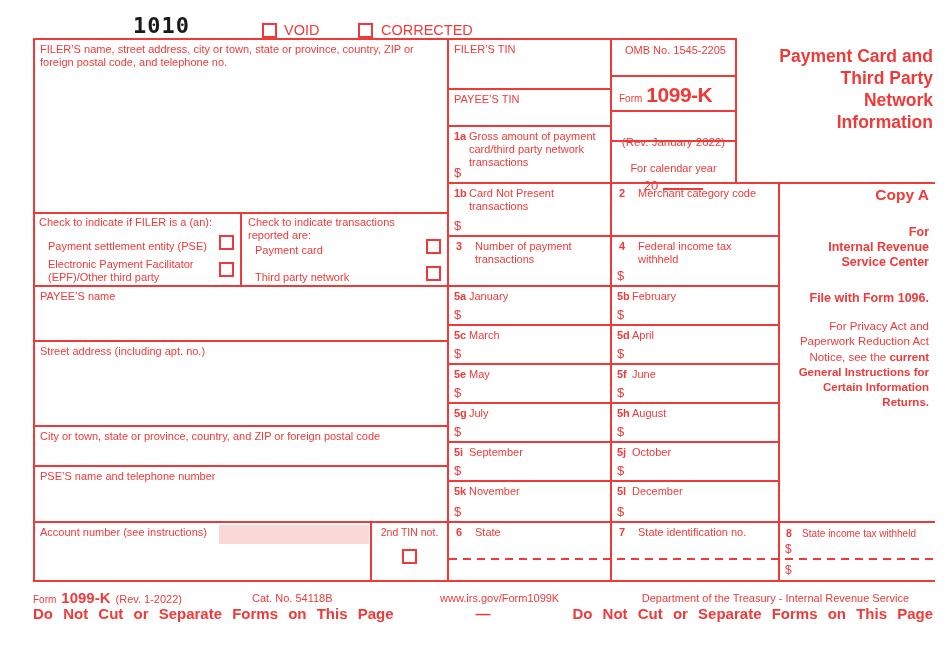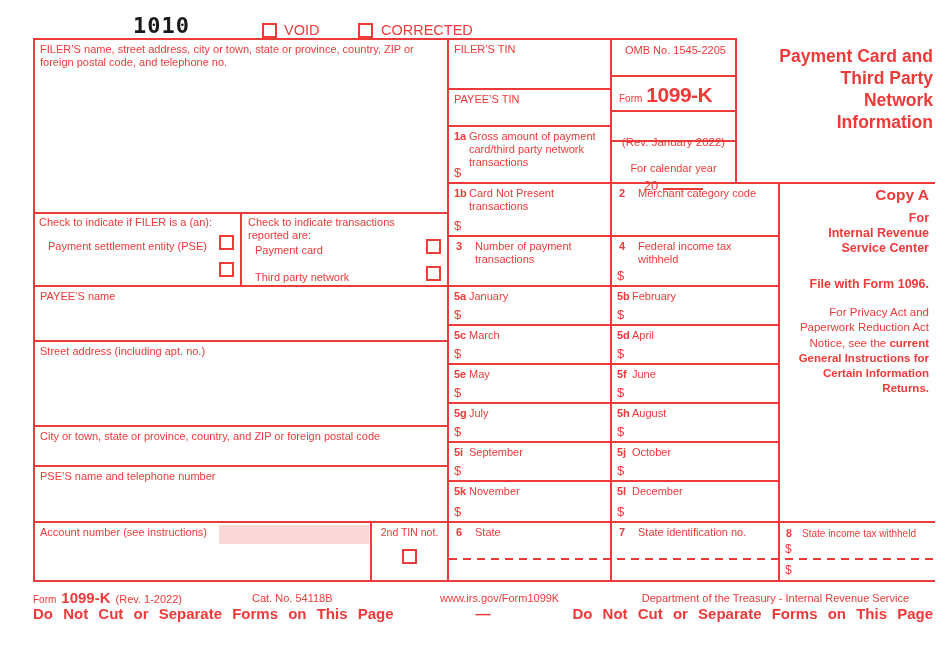--- a/index.html
+++ b/index.html
@@ -19,21 +19,21 @@
   .cb { position:absolute; width:15px; height:15px; border:2px solid var(--red); background:#fff; }
   .opt { position:absolute; font-size:11px; line-height:1.15; }
   .code1010 { position:absolute; left:133px; top:13px; font-family:"DejaVu Sans Mono", monospace;
               font-weight:bold; font-size:22px; letter-spacing:1px; color:var(--black); }
   .toplab { position:absolute; font-size:14.5px; top:22px; }
   .titleblk { position:absolute; left:763px; top:45px; width:170px; text-align:right;
               font-weight:bold; font-size:17.5px; line-height:1.26; }
   .titleblk span { display:block; }
   .copyablk { position:absolute; left:780px; top:186px; width:149px; text-align:right; }
   .copya-title { font-size:15.5px; font-weight:bold; }
-  .copya-for { font-size:12.5px; font-weight:bold; line-height:1.2; margin-top:7px; }
+  .copya-for { font-size:12.5px; font-weight:bold; line-height:1.2; margin-top:21px; }
   .copya-for span { display:block; }
   .copya-file { font-size:12.5px; font-weight:bold; margin-top:21px; }
   .copya-privacy { font-size:11.5px; line-height:1.33; margin-top:14px; }
   .dashline { position:absolute; left:449px; top:558px; width:484px; height:2px;
               background:repeating-linear-gradient(90deg, var(--red) 0 8px, transparent 8px 14px); }
   .pinkfill { position:absolute; left:184px; top:2px; width:150px; height:19px; background:var(--pink); }
   .ftr { position:absolute; font-size:11px; }
   .formword { font-size:10px; }
   .formnum-big { font-size:21px; font-weight:bold; letter-spacing:-0.5px; }
   .formnum-sm { font-size:15px; font-weight:bold; }
@@ -53,20 +53,21 @@
   <span class="toplab" style="left:381px">CORRECTED</span>
 
   <div class="bx" style="left:33px;top:38px;width:416px;height:176px">
     <div class="lbl pad" style="padding-right:10px">FILER’S name, street address, city or town, state or province, country, ZIP or foreign postal code, and telephone no.</div>
   </div>
 
   <div class="bx" style="left:33px;top:212px;width:209px;height:75px">
     <div class="lbl" style="position:absolute;left:4px;top:2px;right:2px">Check to indicate if FILER is a (an):</div>
     <div class="opt" style="left:13px;top:26px;width:162px">Payment settlement entity (PSE)</div>
     <span class="cb" style="right:6px;top:21px"></span>
+    <div class="opt" style="left:13px;top:44px;width:162px">Electronic Payment Facilitator (EPF)/Other third party</div>
     <span class="cb" style="right:6px;top:48px"></span>
   </div>
 
   <div class="bx" style="left:240px;top:212px;width:209px;height:75px">
     <div class="lbl" style="position:absolute;left:6px;top:2px;width:172px">Check to indicate transactions reported are:</div>
     <div class="opt" style="left:13px;top:30px;width:150px">Payment card</div>
     <span class="cb" style="right:6px;top:25px"></span>
     <div class="opt" style="left:13px;top:57px;width:150px">Third party network</div>
     <span class="cb" style="right:6px;top:52px"></span>
   </div>

